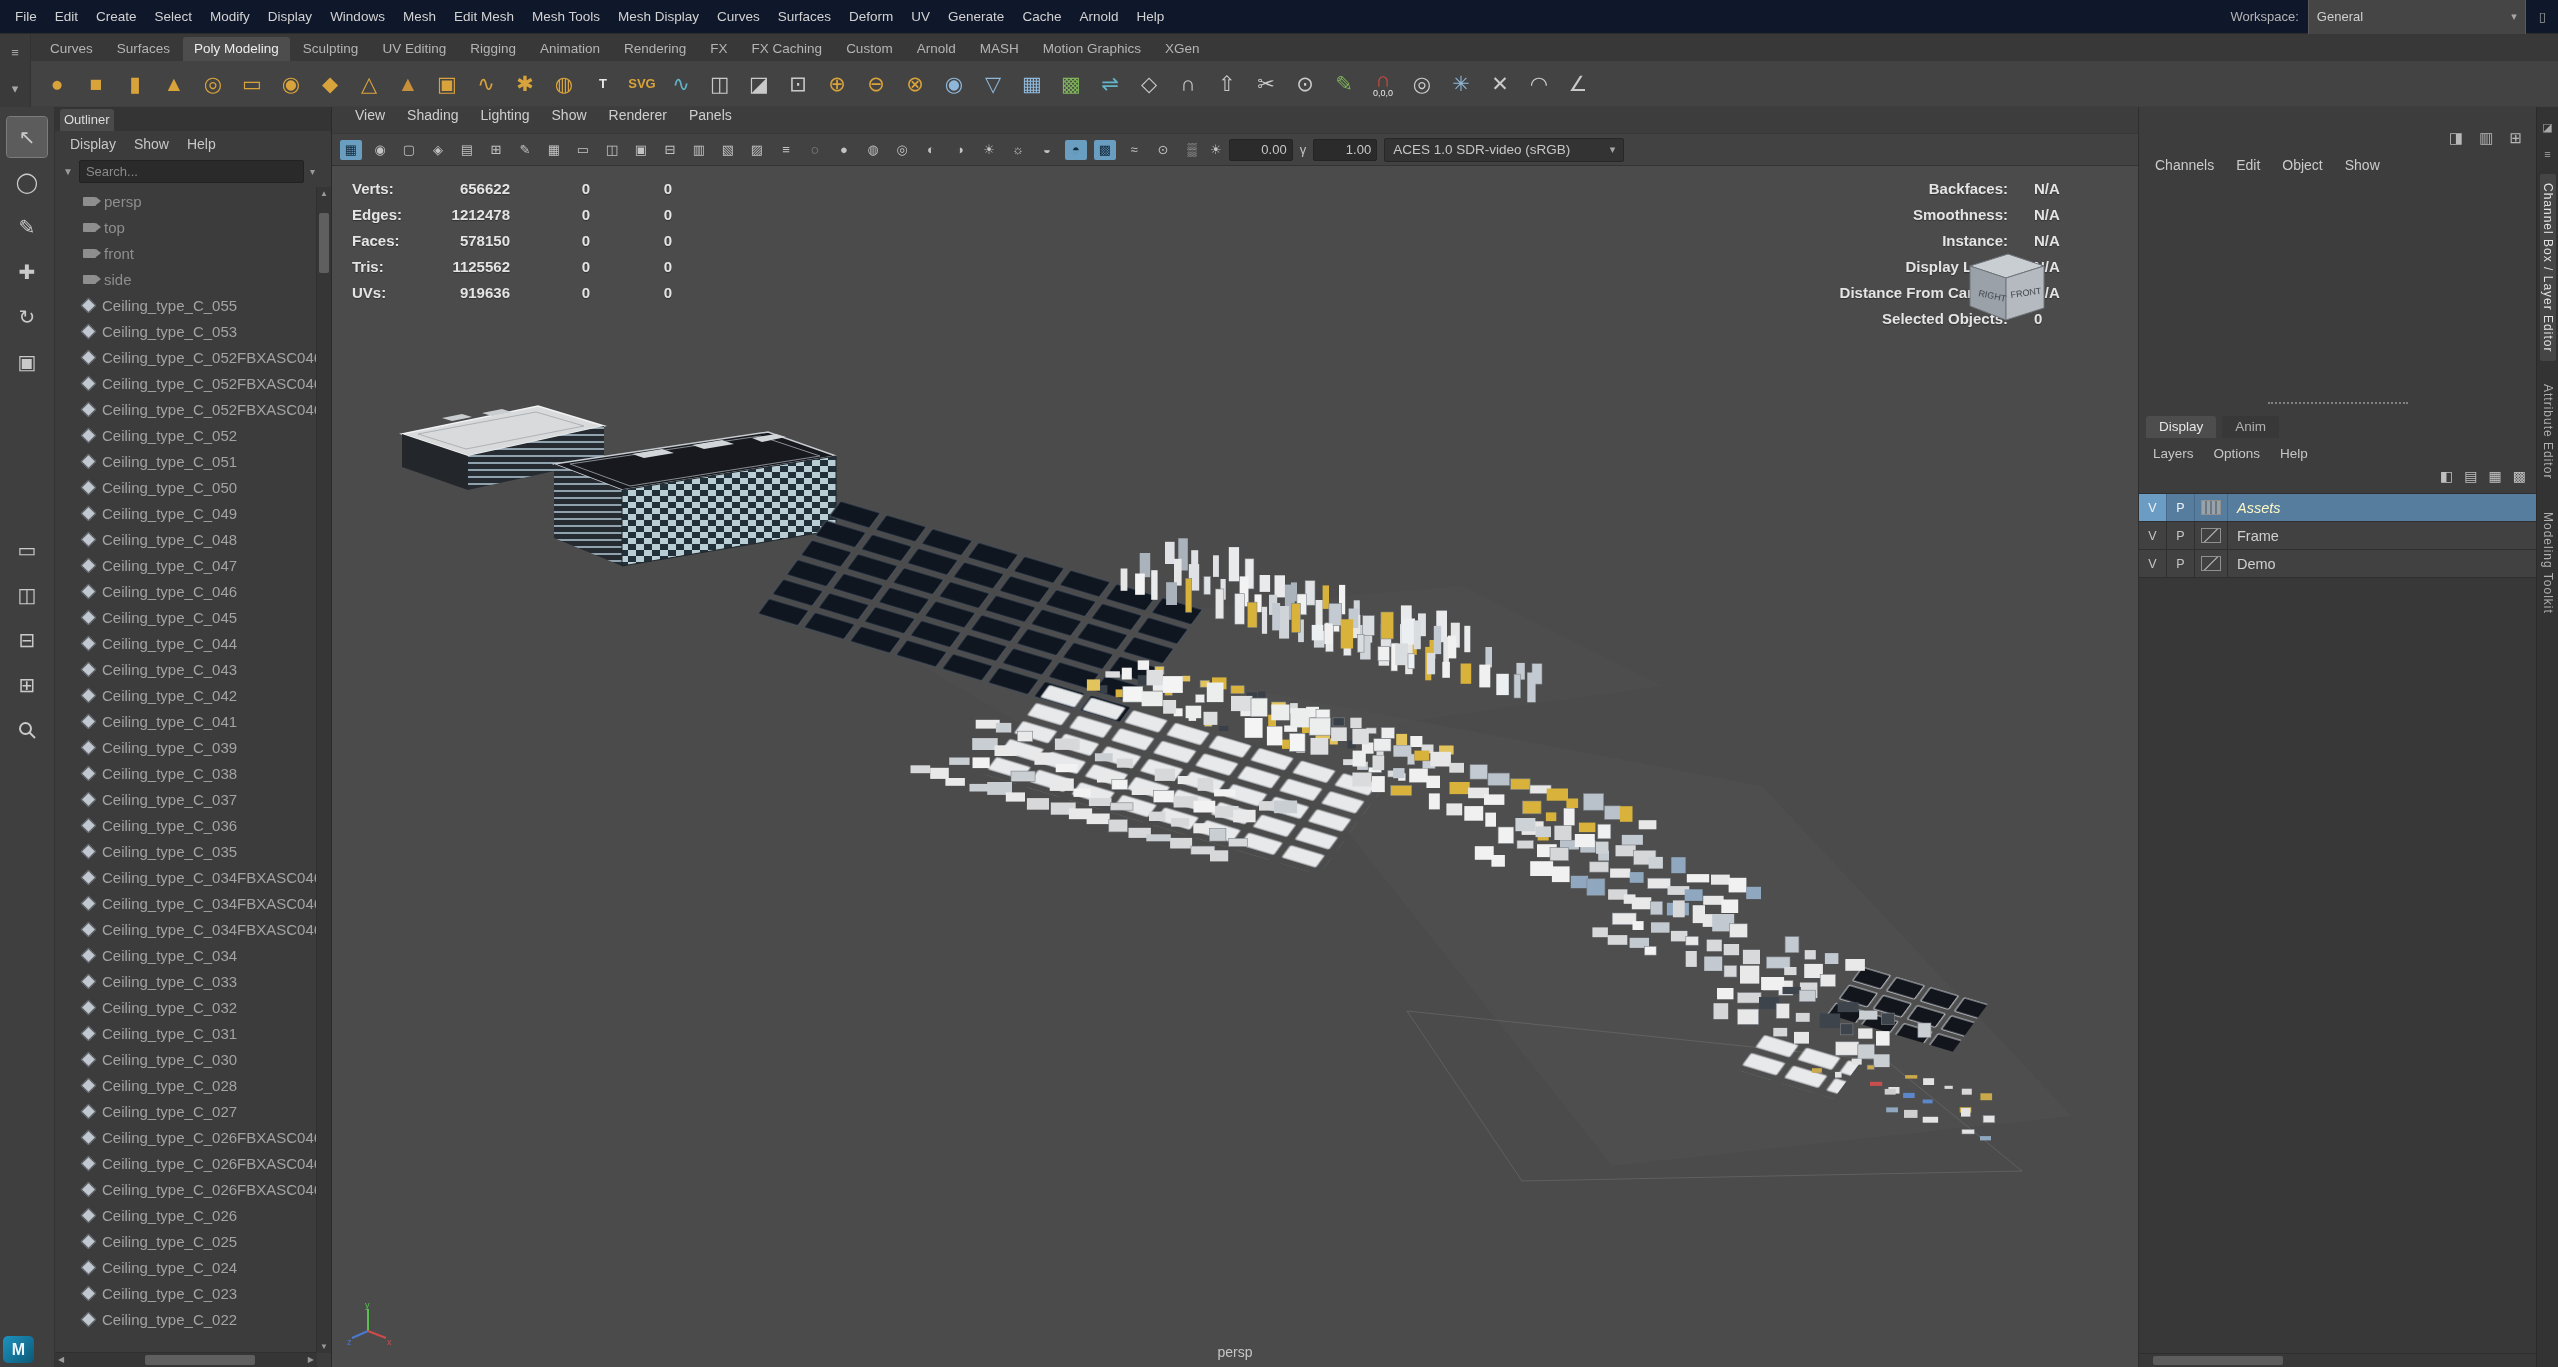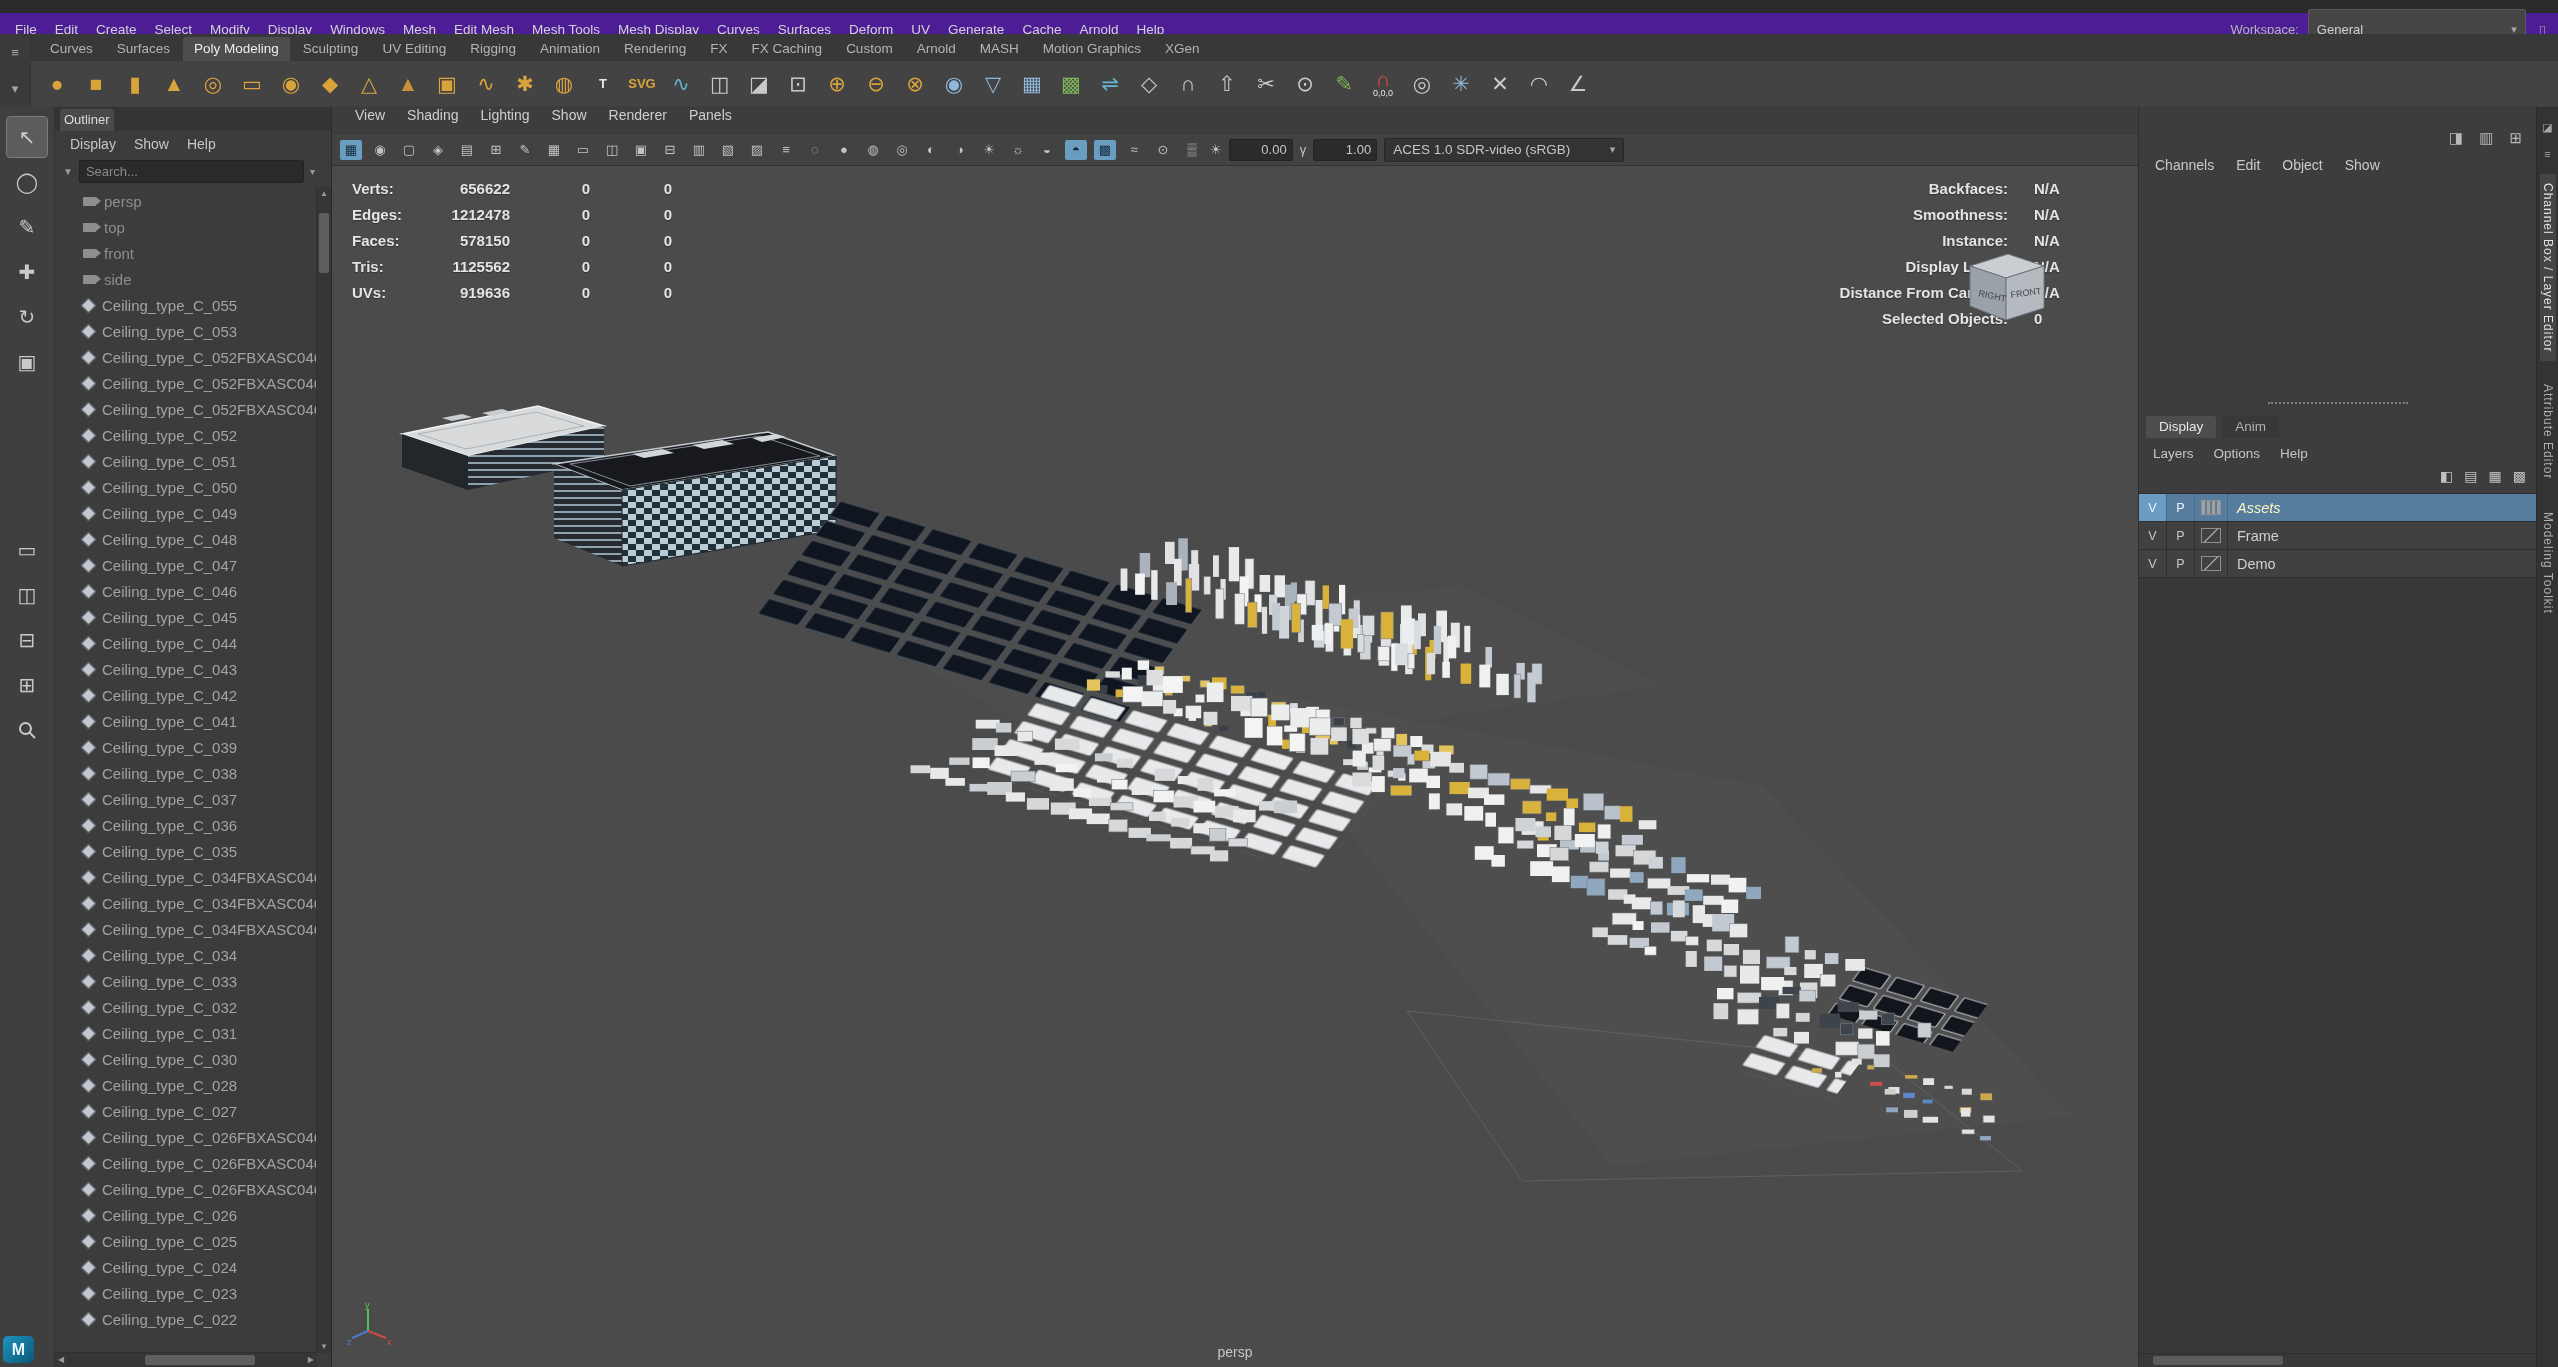--- a/index.html
+++ b/index.html
@@ -1,19 +1,19 @@
 <!DOCTYPE html>
 <html><head>
 <meta charset="utf-8">
 <style>
   html,body{margin:0;padding:0;}
   body{width:2558px;height:1367px;overflow:hidden;position:relative;background:#2b2b2b;
        font-family:"Liberation Sans","DejaVu Sans",sans-serif;color:#ccc;-webkit-font-smoothing:antialiased;}
   
-  .menubar{position:absolute;left:0;top:13px;right:0;height:33px;background:#4c1d95;border-bottom:1px solid #2c2c2c;display:flex;align-items:center;}
+  .menubar{position:absolute;left:0;top:0;right:0;height:33px;background:#0f172a;border-bottom:1px solid #2c2c2c;display:flex;align-items:center;}
   .menu-items{display:flex;padding-left:6px;}
   .menu-item{padding:0 9px;font-size:13.5px;color:#d2d2d2;line-height:33px;white-space:nowrap;cursor:default;}
   .workspace{margin-left:auto;display:flex;align-items:center;gap:9px;padding-right:8px;}
   .ws-label{font-size:13px;color:#b5b5b5;}
   .ws-select{width:200px;height:23px;background:#454545;border:1px solid #5a5a5a;border-radius:2px;display:flex;align-items:center;justify-content:space-between;padding:8px 8px;font-size:13px;color:#d0d0d0;}
   .ws-caret{color:#a7a7a7;font-size:11px;}
   .ws-pin{color:#9f9f9f;font-size:13px;padding:0 4px;}
   
   .shelf{position:absolute;top:34px;left:0;right:0;height:73px;background:#3f3f3f;display:flex;border-bottom:1px solid #2a2a2a;}
   .shelf-left{width:30px;display:flex;flex-direction:column;align-items:center;justify-content:space-around;background:#3a3a3a;border-right:1px solid #333;}

